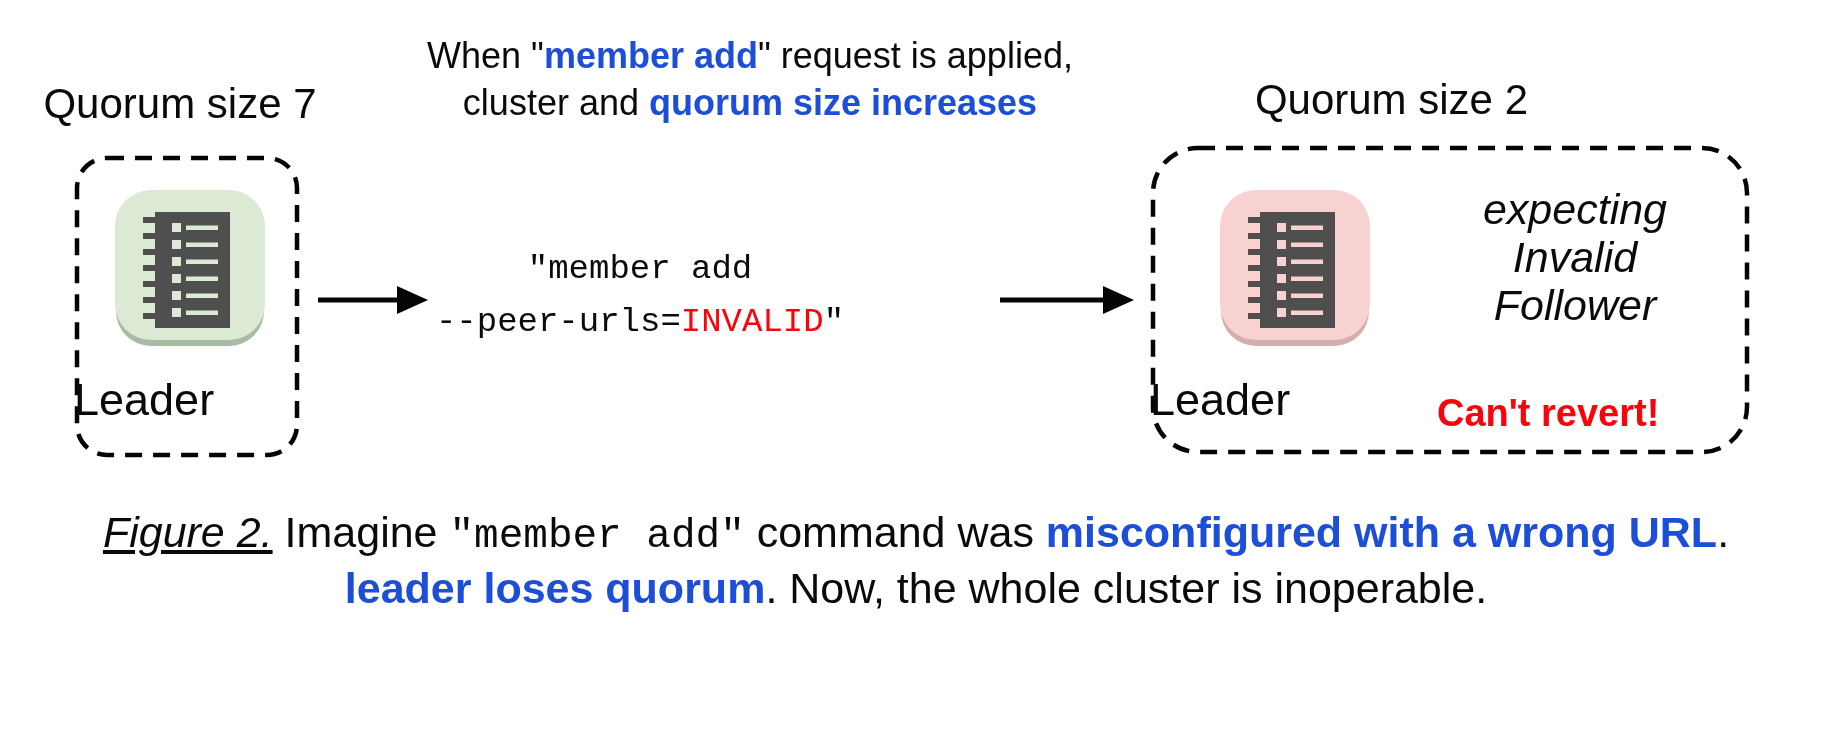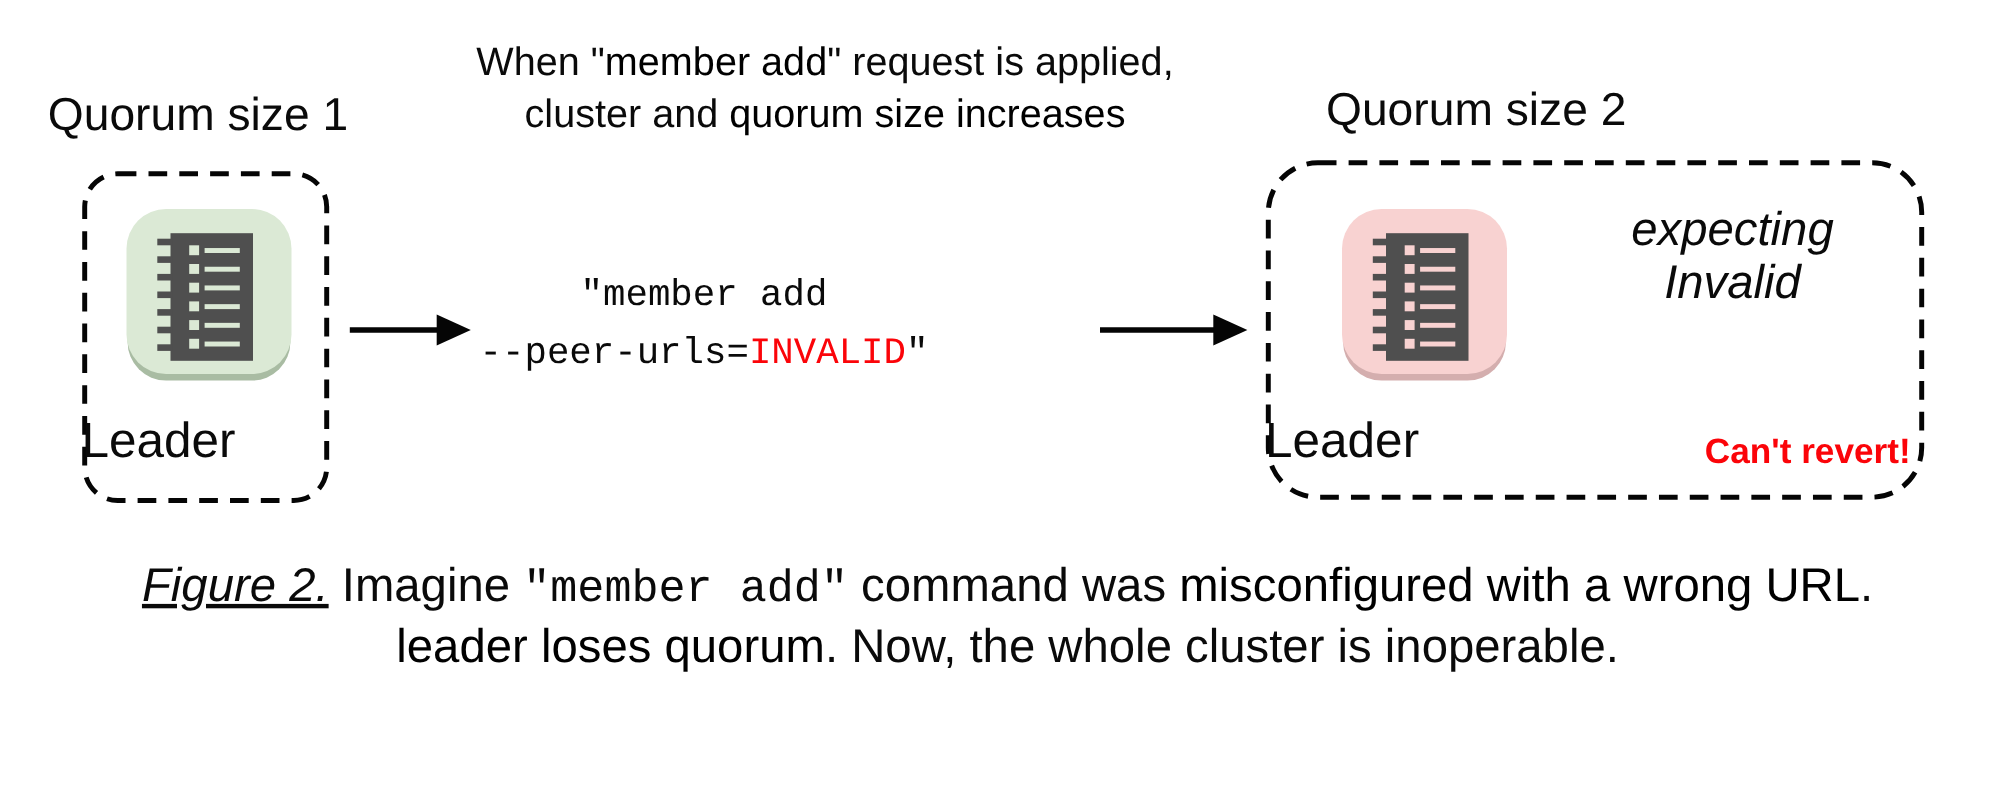--- a/index.html
+++ b/index.html
@@ -13,21 +13,21 @@
   }
   .abs{position:absolute;}
 
   .cluster-title{
     font-size:42px;
     text-align:center;
     color:#0a0a0a;
     white-space:nowrap;
   }
   .t-left{left:40px;top:80px;width:280px;}
-  .t-right{left:1192px;top:76px;width:300px;}
+  .t-right{left:1228px;top:76px;width:300px;text-align:right;}
 
   .dashedbox{position:absolute;}
 
   .tile{
     position:absolute;
     width:150px;height:150px;
     border-radius:36px;
   }
   .tile-green{
     left:115px;top:190px;
@@ -52,64 +52,64 @@
   }
   .l-left{left:74px;top:374px;width:226px;}
   .l-right{left:1150px;top:374px;width:300px;}
 
   .top-note{
     left:400px;top:32px;width:700px;
     font-size:36px;line-height:47px;
     text-align:center;
     color:#0a0a0a;
   }
-  .red-bold{color:#000000;font-weight:normal;}
+  .red-bold{color:#1d4ed8;font-weight:bold;}
 
   .command{
     left:340px;top:243px;width:600px;
     font-family:"Liberation Mono",monospace;
     font-size:34px;line-height:53px;
     text-align:center;
     color:#0a0a0a;
     white-space:nowrap;
   }
   .mono-red{color:#fb0409;}
 
   .expecting{
     left:1420px;top:185px;width:310px;
     font-size:43px;line-height:48px;
     font-style:italic;
     text-align:center;
     color:#0a0a0a;
   }
   .warning{
     left:1437px;top:392px;width:300px;
-    font-size:32px;font-weight:bold;
-    text-align:right;
+    font-size:38px;font-weight:bold;
+    text-align:left;
     color:#fb0409;
     white-space:nowrap;
   }
 
   .caption{
     left:0;top:506px;width:1832px;
     font-size:43px;line-height:52px;
     text-align:center;
     color:#0a0a0a;
   }
   .caption .fig-label{font-style:italic;text-decoration:underline;}
   .caption .mono{font-family:"Liberation Mono",monospace;font-size:41px;}
 
   .arrow{position:absolute;}
 </style>
 </head>
 <body>
 
 <div class="stage">
 
-  <div class="abs cluster-title t-left">Quorum size 1</div>
+  <div class="abs cluster-title t-left">Quorum size 7</div>
 
   <svg class="dashedbox" style="left:74px;top:155px;" width="226" height="303">
     <rect x="3" y="3" width="220" height="297" rx="30" ry="30" fill="none" stroke="#050505" stroke-width="4.5" stroke-dasharray="17 11"></rect>
   </svg>
 
   <div class="tile tile-green">
     <svg viewBox="0 0 150 150">
       <rect class="srv-dark" x="40" y="22" width="75" height="116"></rect>
       <rect class="srv-dark" x="28" y="27" width="14" height="6"></rect>
       <rect class="srv-dark" x="28" y="43" width="14" height="6"></rect>
@@ -188,20 +188,21 @@
           <rect x="71" y="120.5" width="32" height="4.5"></rect>
       </g>
     </svg>
   </div>
 
   <div class="abs leader-label l-right">Leader</div>
 
   <div class="abs expecting">
     <div>expecting</div>
     <div>Invalid</div>
+    <div>Follower</div>
   </div>
 
   <div class="abs warning">Can't revert!</div>
 
   <div class="abs caption">
     <div><span class="fig-label">Figure 2.</span><span> Imagine </span><span class="mono">"member add"</span><span> command was </span><span class="red-bold">misconfigured with a wrong URL</span><span>.</span></div>
     <div><span class="red-bold">leader loses quorum</span><span>. Now, the whole cluster is inoperable.</span></div>
   </div>
 
 </div>

